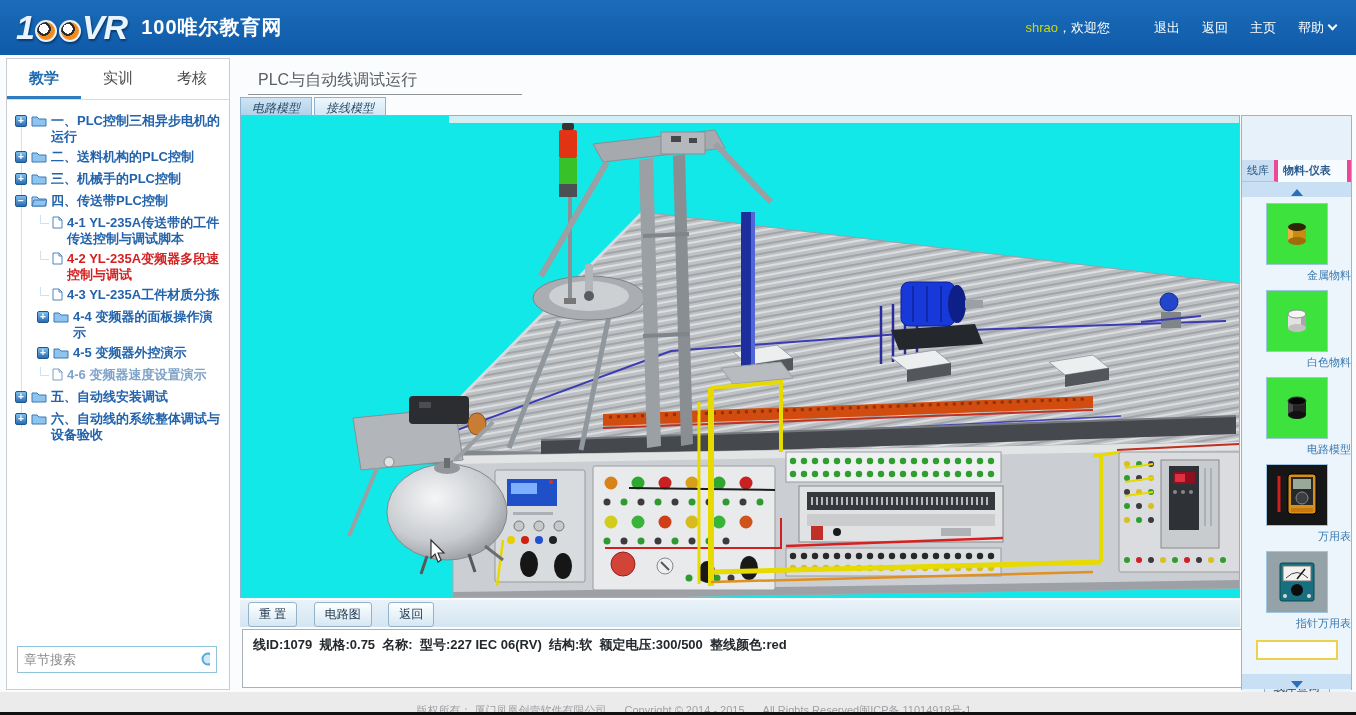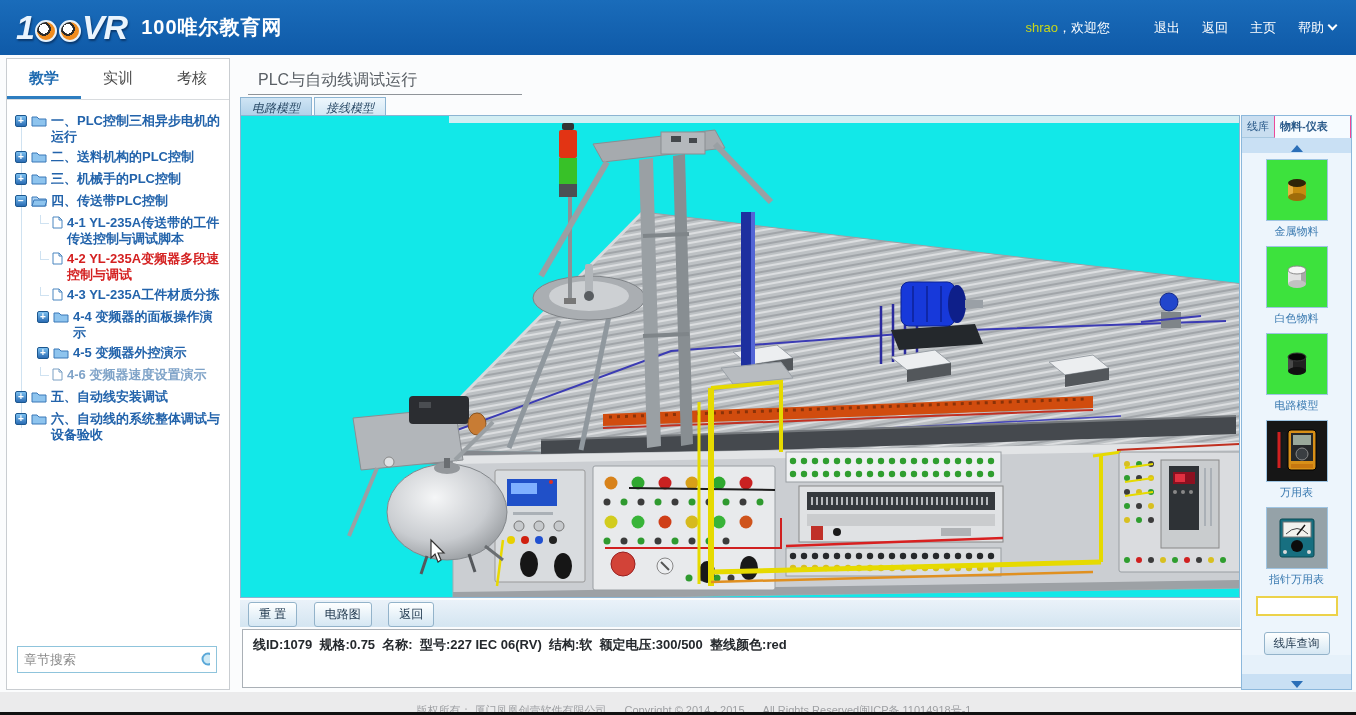--- a/index.html
+++ b/index.html
@@ -61,30 +61,30 @@
     background:linear-gradient(#eaf2f9,#d4e5f1); padding:2px 8px; }
   .btn { display:inline-block; padding:3px 10px; font-size:12px; color:#223a50;
     background:linear-gradient(#feffff,#d5e7f3); border:1px solid #93b3ca; border-radius:3px; margin-right:12px; cursor:pointer; }
   .infobox { position:absolute; left:242px; top:629px; width:1099px; height:59px; background:#fff;
     border:1px solid #aab0b6; padding:6px 10px; font-size:13px; font-weight:bold; color:#24282c; white-space:pre-wrap; }
 
   
   .rpanel { position:absolute; left:1241px; top:115px; width:111px; height:575px;
     background:#e6f1fa; border:1px solid #8cb8dc; }
   .rtabs { display:flex; }
-  .rtab { padding:3px 5px; font-size:11px; color:#2a5a8a; background:#c9def0; border-right:1px solid #ec4899;
-    border-bottom:1px solid #a8c8e0; flex:none; cursor:pointer; }
+  .rtab { padding:3px 5px; font-size:11px; color:#2a5a8a; background:#c9def0; border-right:4px solid #ec4899;
+    border-bottom:1px solid #a8c8e0; flex:none; cursor:pointer;margin-top:44px; }
   .rtab.active { background:#f6fbff; border-bottom:none; flex:1; font-weight:bold; }
   .arrow-strip { height:15px; background:#c9e0f4; text-align:center; cursor:pointer; }
   .tri-up { display:inline-block; width:0; height:0; border-left:6px solid transparent; border-right:6px solid transparent;
     border-bottom:7px solid #2b6fb8; margin-top:4px; }
   .tri-down { display:inline-block; width:0; height:0; border-left:6px solid transparent; border-right:6px solid transparent;
     border-top:7px solid #2b6fb8; margin-top:4px; }
   .ritems { background:#edf5fc; padding:6px 0 0; }
-  .ritem { margin-bottom:7px; text-align:center; cursor:pointer; }
+  .ritem { margin-bottom:7px; text-align:right; cursor:pointer; }
   .tile { width:62px; height:62px; margin:0 auto; border:1px solid #9ec4e2; background:#fff;
     display:flex; align-items:center; justify-content:center; }
   .tile.green { background:#3de23d; }
   .tile.dark  { background:#161616; }
   .tile.slate { background:#95a2a8; }
   .rlabel { font-size:11px; color:#3a7ab0; margin-top:3px; }
   .wire-input { display:block; width:82px; height:20px; margin:9px auto 7px; border:2px solid #ecd24a;
     background:#fff; outline:none; }
   .query-btn { display:block; margin:16px auto; padding:3px 9px; font-size:11.5px; color:#223a50;
     background:linear-gradient(#feffff,#d5e7f3); border:1px solid #93b3ca; border-radius:3px; cursor:pointer; }

